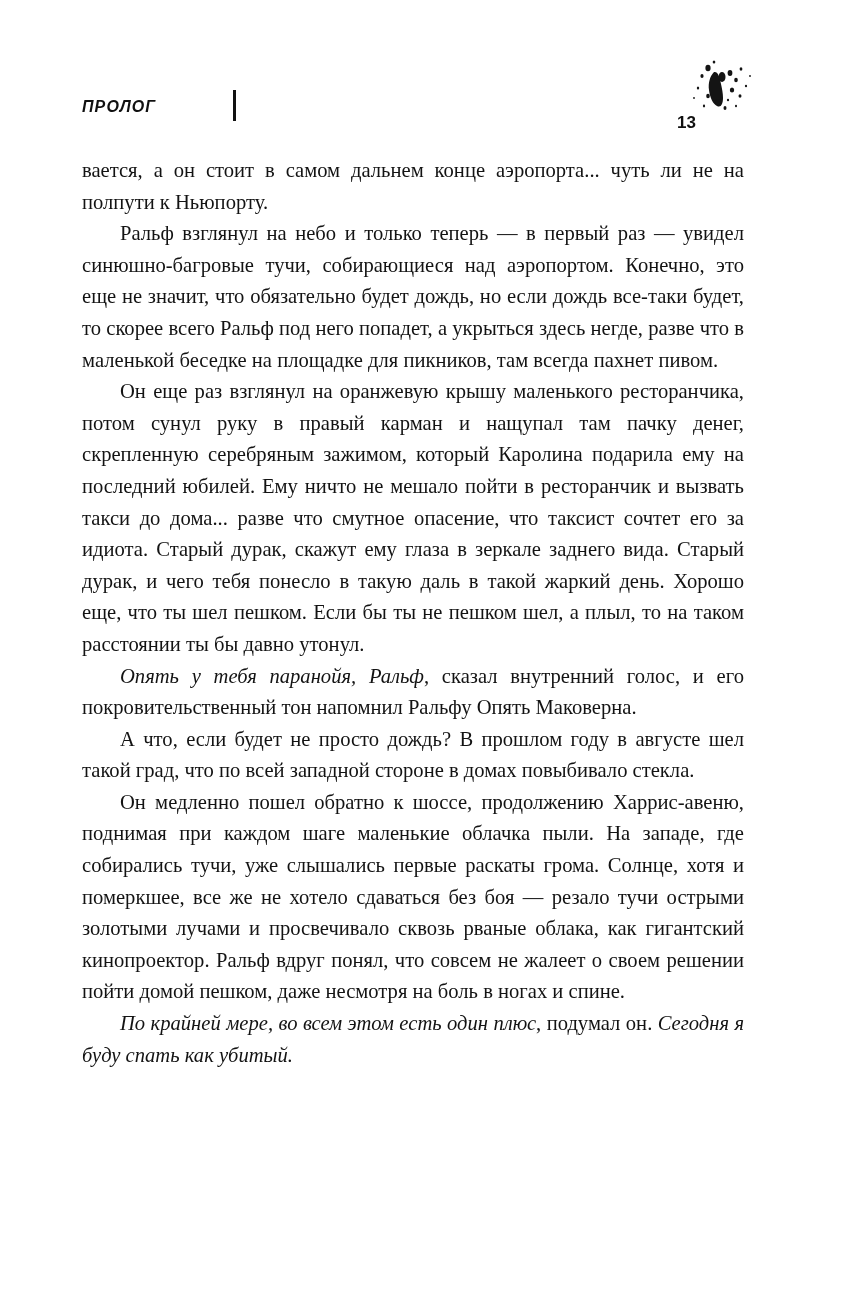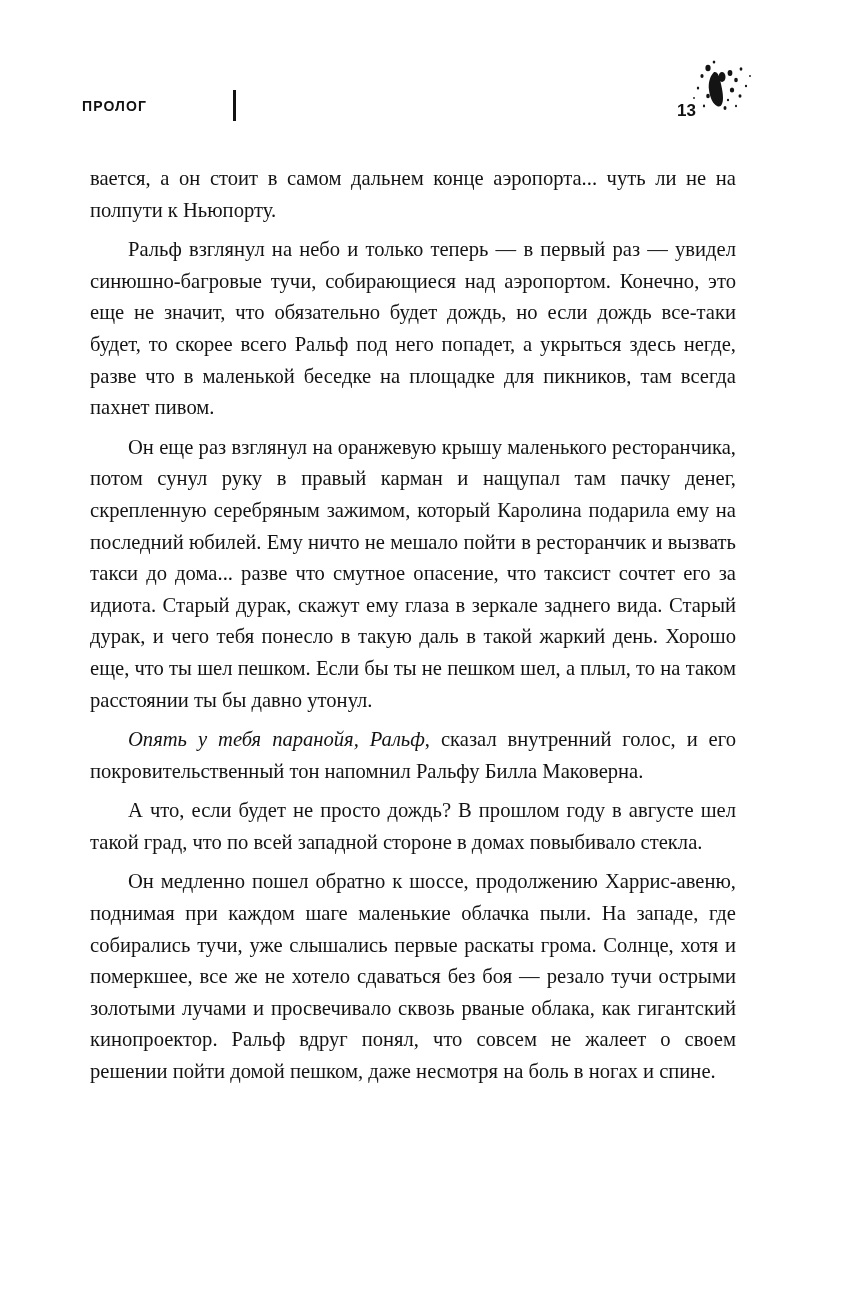--- a/index.html
+++ b/index.html
@@ -31,37 +31,38 @@
     left: 82px;
     top: 88px;
     width: 680px;
     height: 48px;
   }
   .rh-label {
     position: absolute;
     left: 0;
     top: 10px;
     font-family: "Liberation Sans", sans-serif;
-    font-size: 14px;
+    font-size: 16px;
     letter-spacing: 1.1px;
     font-weight: 600;
     color: #101010;
+    font-style: italic;
   }
   .rh-rule {
     position: absolute;
     left: 151px;
     top: 2px;
     width: 2.5px;
     height: 31px;
     background: #121212;
   }
   .folio {
     position: absolute;
     right: 66px;
-    top: 13px;
+    top: 25px;
     font-family: "Liberation Sans", sans-serif;
     font-size: 17px;
     font-weight: 700;
     color: #101010;
   }
 
   
   .ink-blot {
     position: absolute;
     right: 0px;
@@ -78,21 +79,21 @@
     top: 155px;
     width: 662px;
     font-size: 20.6px;
     line-height: 31.6px;
     text-align: justify;
     text-justify: inter-word;
     hyphens: manual;
     color: #131313;
   }
   .body-text p {
-    margin: 8px;
+    margin: 0;
     text-indent: 38px;
   }
   .body-text p.noindent {
     text-indent: 0;
   }
   .body-text p.italic {
   }
   .body-text i {
   }
 </style>
@@ -132,18 +133,19 @@
           <ellipse cx="72" cy="16" rx="0.9" ry="1.1"></ellipse>
         </g>
       </svg>
     </span>
   </div>
 
   <div class="body-text">
     <p class="noindent">вается, а он стоит в самом дальнем конце аэропорта... чуть ли не на полпути к Ньюпорту.</p>
     <p>Ральф взглянул на небо и только теперь — в первый раз — увидел синюшно-багровые тучи, собирающиеся над аэропортом. Конечно, это еще не значит, что обязательно будет дождь, но если дождь все-таки будет, то скорее всего Ральф под него попадет, а укрыться здесь негде, разве что в маленькой беседке на площадке для пикников, там всегда пахнет пивом.</p>
     <p>Он еще раз взглянул на оранжевую крышу маленького ресторанчика, потом сунул руку в правый карман и нащупал там пачку денег, скрепленную серебряным зажимом, который Каролина подарила ему на последний юбилей. Ему ничто не мешало пойти в ресторанчик и вызвать такси до дома... разве что смутное опасение, что таксист сочтет его за идиота. Старый дурак, скажут ему глаза в зеркале заднего вида. Старый дурак, и чего тебя понесло в такую даль в такой жаркий день. Хорошо еще, что ты шел пешком. Если бы ты не пешком шел, а плыл, то на таком расстоянии ты бы давно утонул.</p>
-    <p><i>Опять у тебя паранойя, Ральф</i><span>, сказал внутренний голос, и его покровительственный тон напомнил Ральфу Билла Маковерна.</span></p>
+    <p><i>Опять у тебя паранойя, Ральф</i><span>, сказал внутренний голос, и его покровительственный тон напомнил Ральфу Опять Маковерна.</span></p>
     <p class="italic">А что, если будет не просто дождь? В прошлом году в августе шел такой град, что по всей западной стороне в домах повыбивало стекла.</p>
     <p>Он медленно пошел обратно к шоссе, продолжению Харрис-авеню, поднимая при каждом шаге маленькие облачка пыли. На западе, где собирались тучи, уже слышались первые раскаты грома. Солнце, хотя и померкшее, все же не хотело сдаваться без боя — резало тучи острыми золотыми лучами и просвечивало сквозь рваные облака, как гигантский кинопроектор. Ральф вдруг понял, что совсем не жалеет о своем решении пойти домой пешком, даже несмотря на боль в ногах и спине.</p>
+    <p><i>По крайней мере, во всем этом есть один плюс</i><span>, подумал он. </span><i>Сегодня я буду спать как убитый.</i></p>
   </div>
 
 </div>
 
 </body></html>

